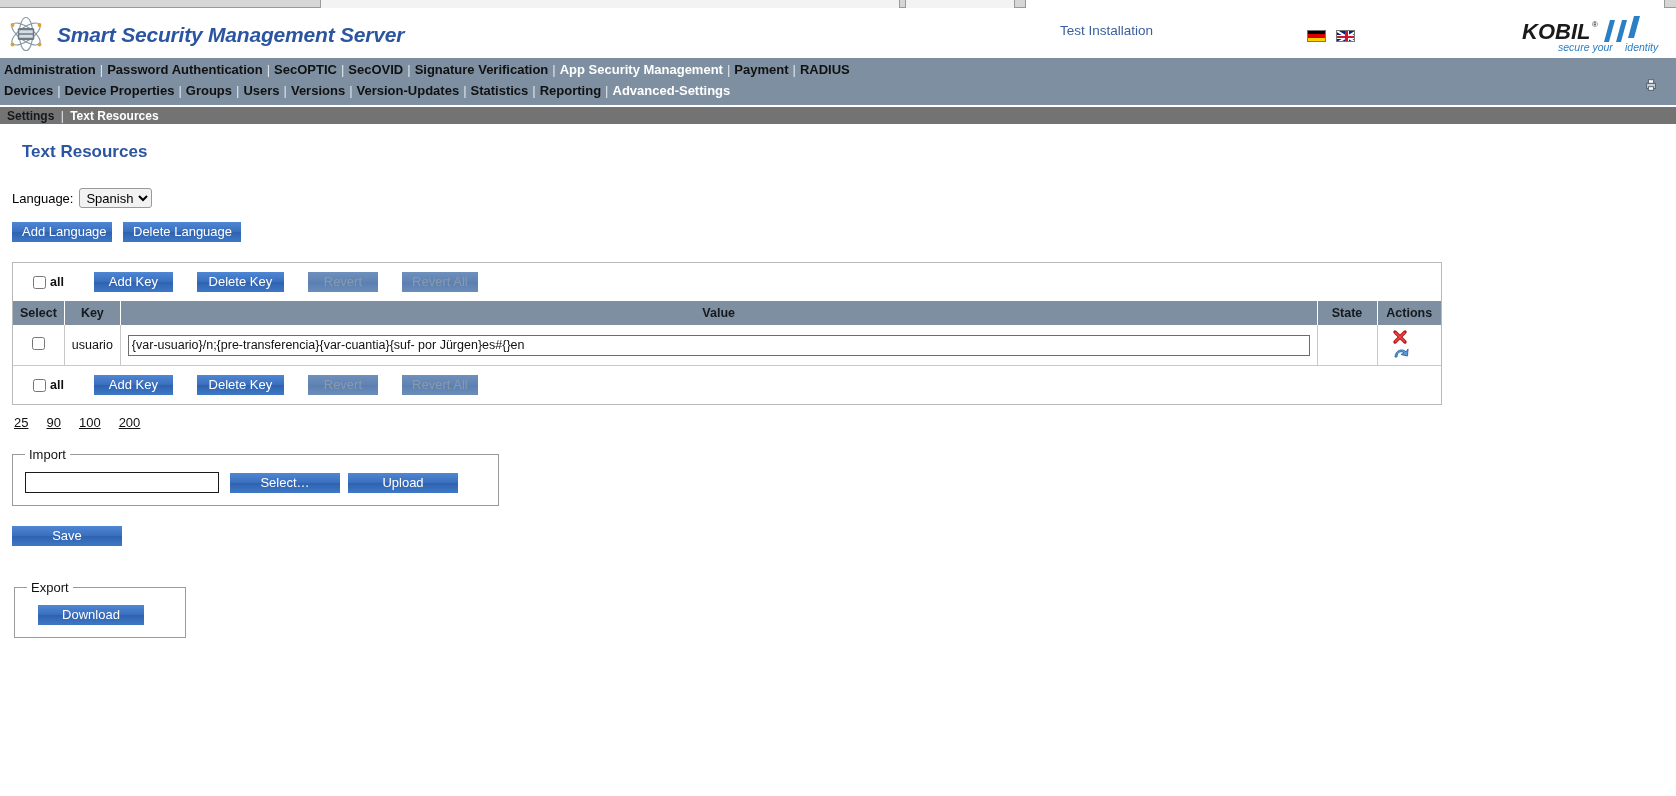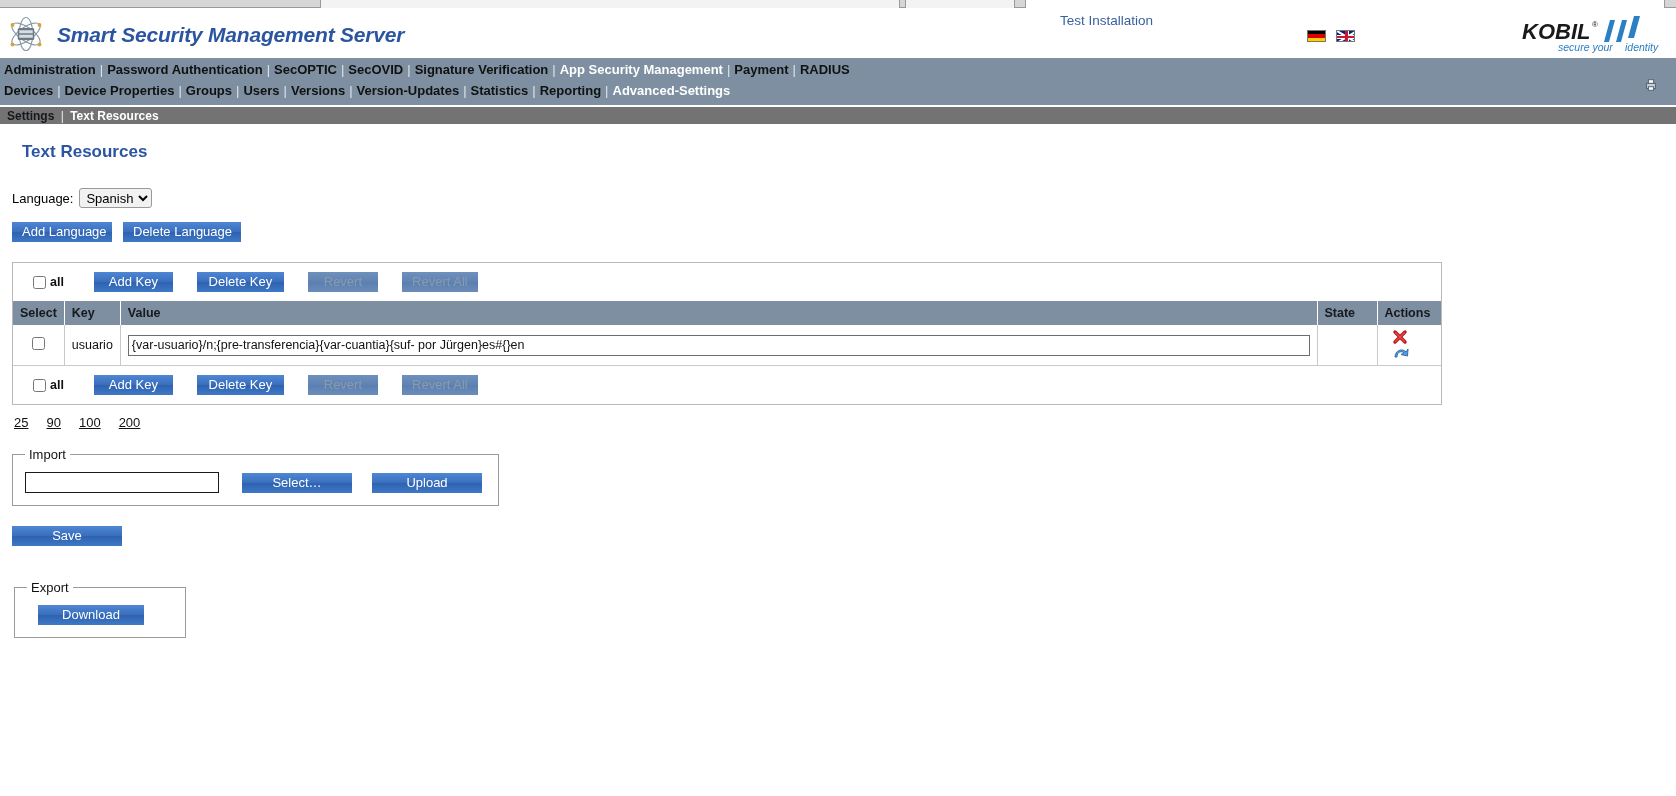--- a/index.html
+++ b/index.html
@@ -38,21 +38,21 @@
     position: absolute; left: 8px; top: 8px;
     width: 36px; height: 36px;
   }
   .app-title {
     position: absolute; left: 57px; top: 15px;
     font-size: 21px; font-weight: bold; font-style: italic;
     color: #2b55a0;
     letter-spacing: -0.2px;
   }
   .test-install {
-    position: absolute; left: 1060px; top: 5px;
+    position: absolute; left: 1060px; top: 15px;
     font-size: 13.5px;
     color: #3a5f9e;
     text-decoration: none;
   }
   .flag {
     position: absolute; top: 22px;
     width: 19px; height: 12px;
     border: 1px solid #777;
     cursor: pointer;
   }
@@ -182,21 +182,21 @@
   .btn-delkey { width: 87px; }
   .btn-revert { width: 70px; }
   .btn-revertall { width: 76px; }
 
   table.grid { width: 100%; border-collapse: collapse; }
   table.grid th {
     background: #7d8fa0;
     color: #16191d;
     font-size: 12.5px;
     font-weight: bold;
-    text-align: left;
+    text-align: center;
     padding: 5px 7px;
     border-right: 1px solid #ffffff;
     height: 24px;
   }
   table.grid th:last-child { border-right: none; }
   table.grid td {
     border-right: 1px solid #c9c9c9;
     border-bottom: 1px solid #c9c9c9;
     padding: 4px 7px;
     font-size: 12.5px;
@@ -237,21 +237,21 @@
   }
 
   
   fieldset {
     border: 1px solid #9a9a9a;
     padding: 10px 12px 12px 12px;
     margin: 0;
   }
   legend { font-size: 13px; color: #111; padding: 0 4px; }
   .fs-import { margin: 17px 0 0 12px; width: 487px; }
-  .fs-import .inner { display: flex; align-items: center; gap: 12px; }
+  .fs-import .inner { display: flex; align-items: center; gap: 0; }
   .file-text {
     width: 194px; height: 21px;
     border: 1px solid #1b1b1b;
     background: #fff;
     font-family: "Liberation Sans", sans-serif;
     font-size: 12.5px;
     padding: 2px 3px;
     margin-right: 11px;
   }
   .btn-select { width: 110px; margin-right: 8px; }

